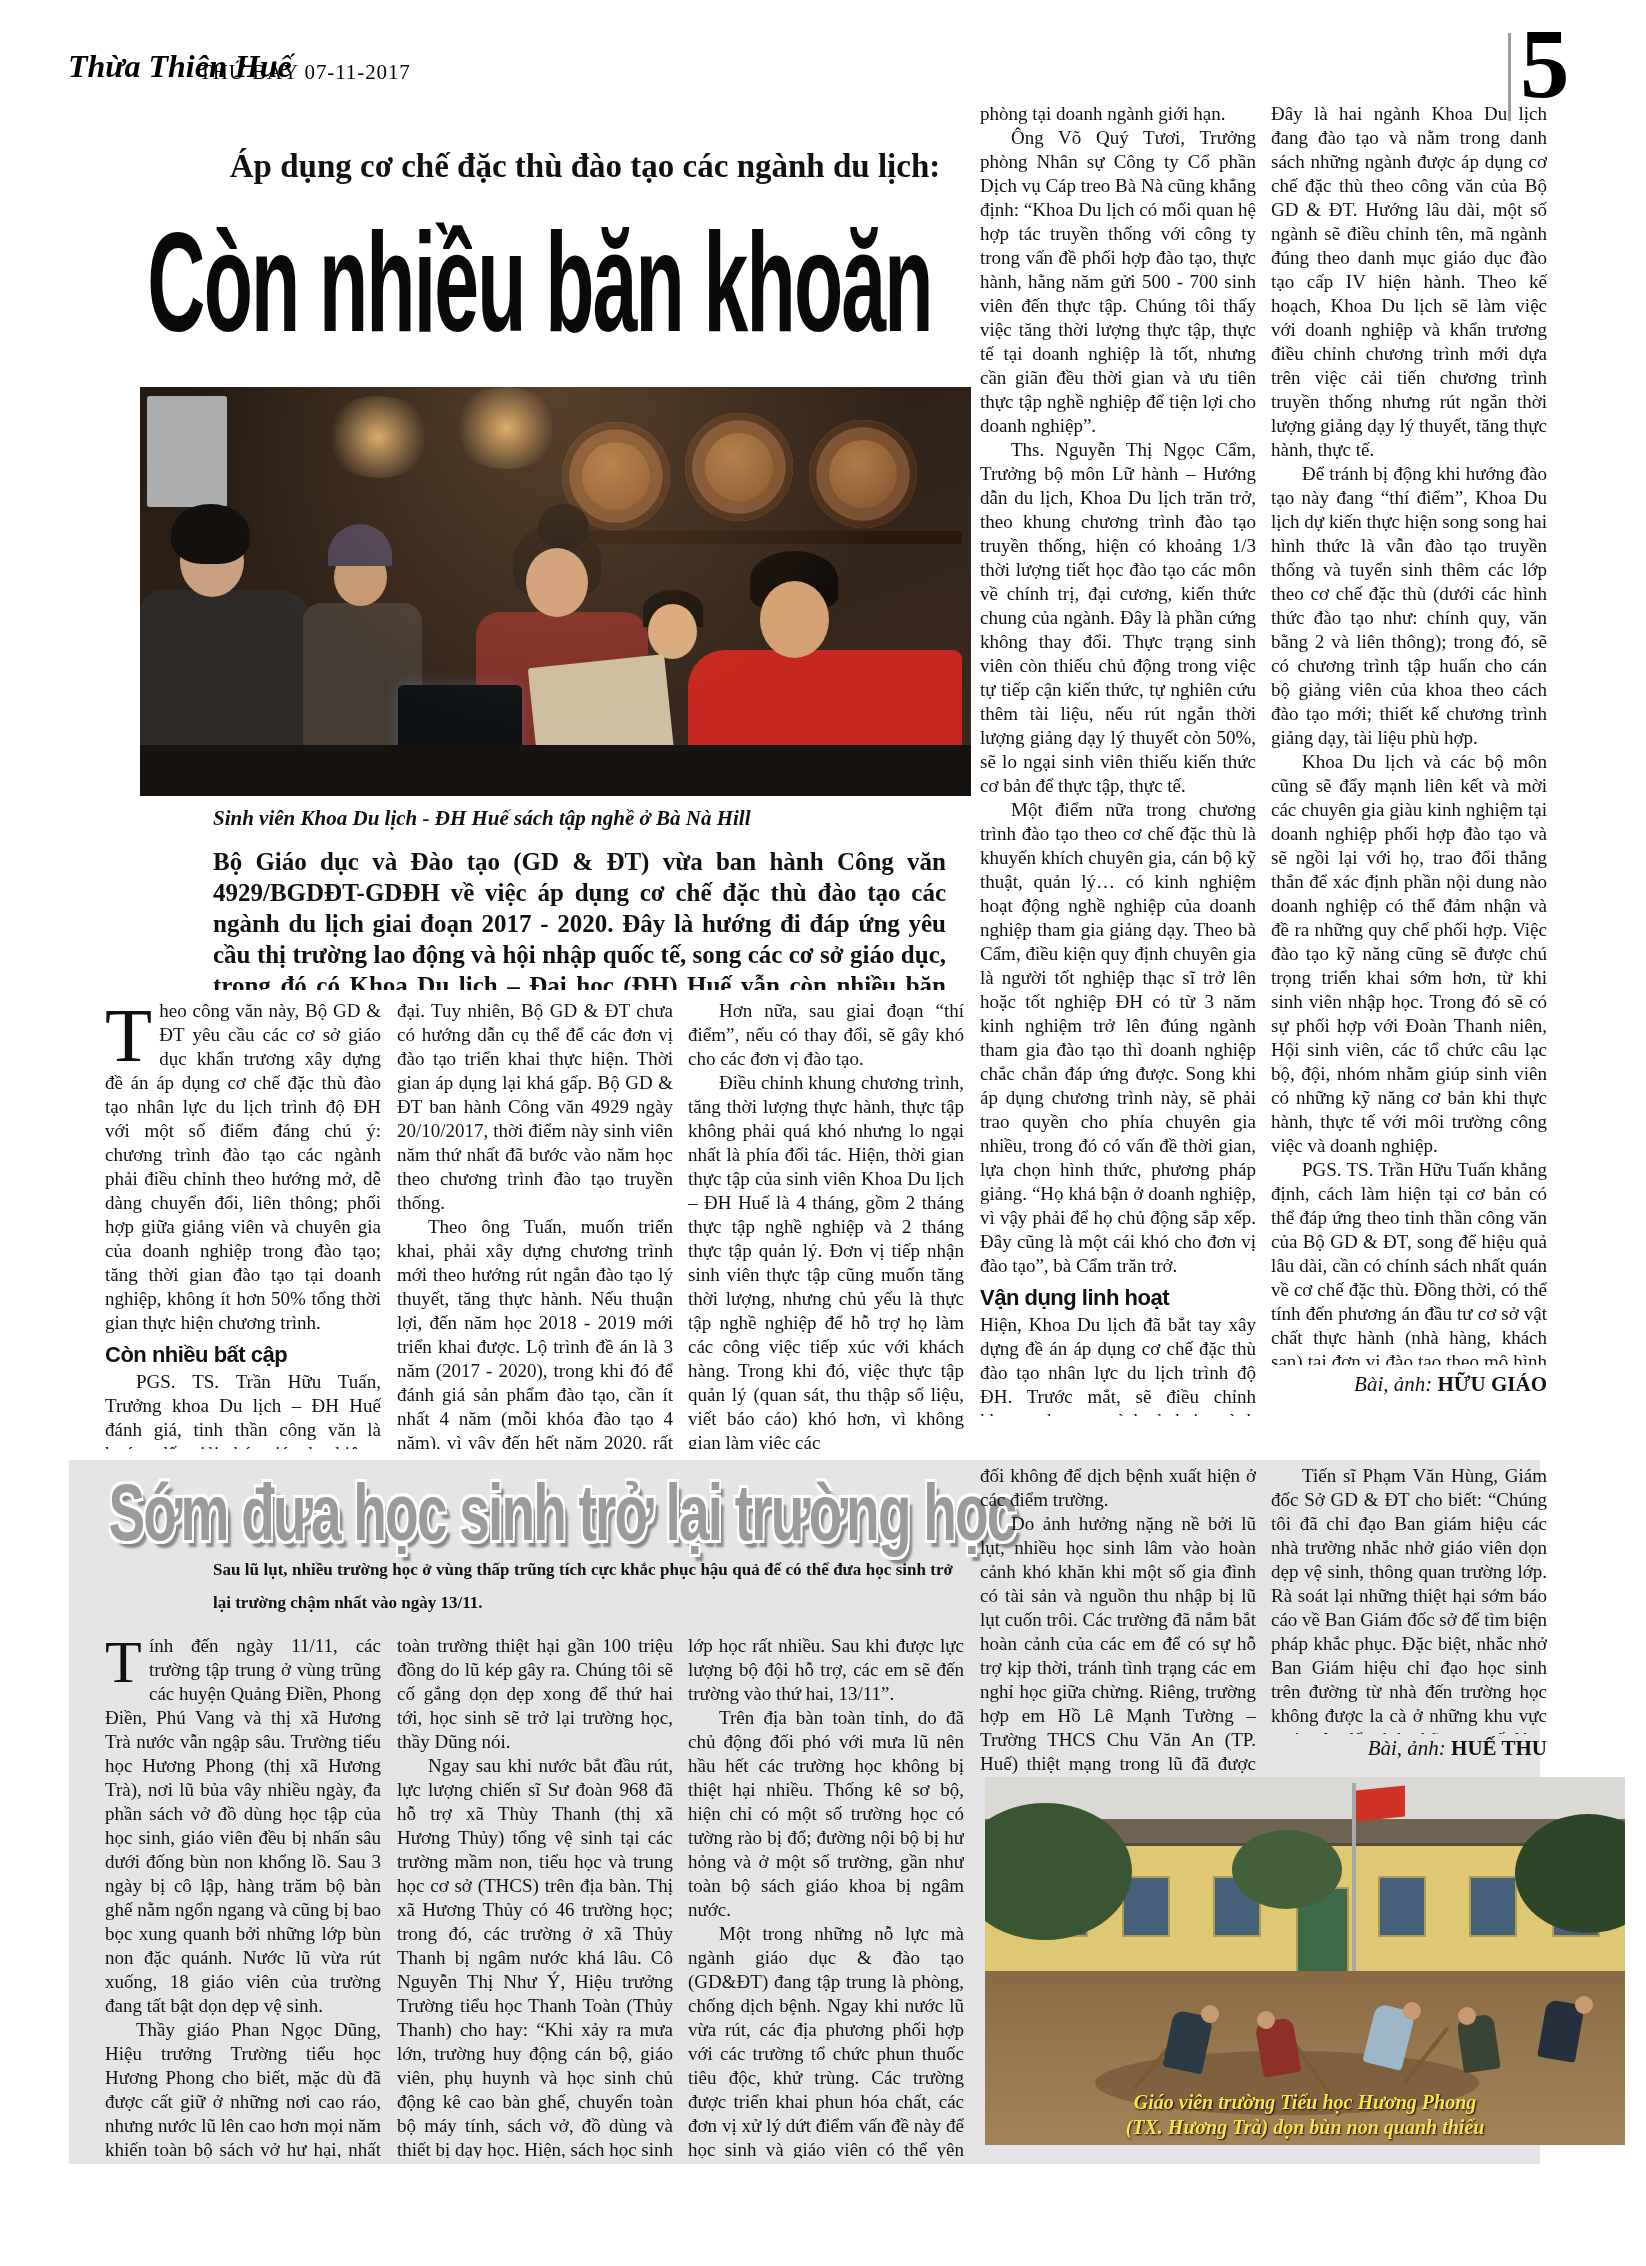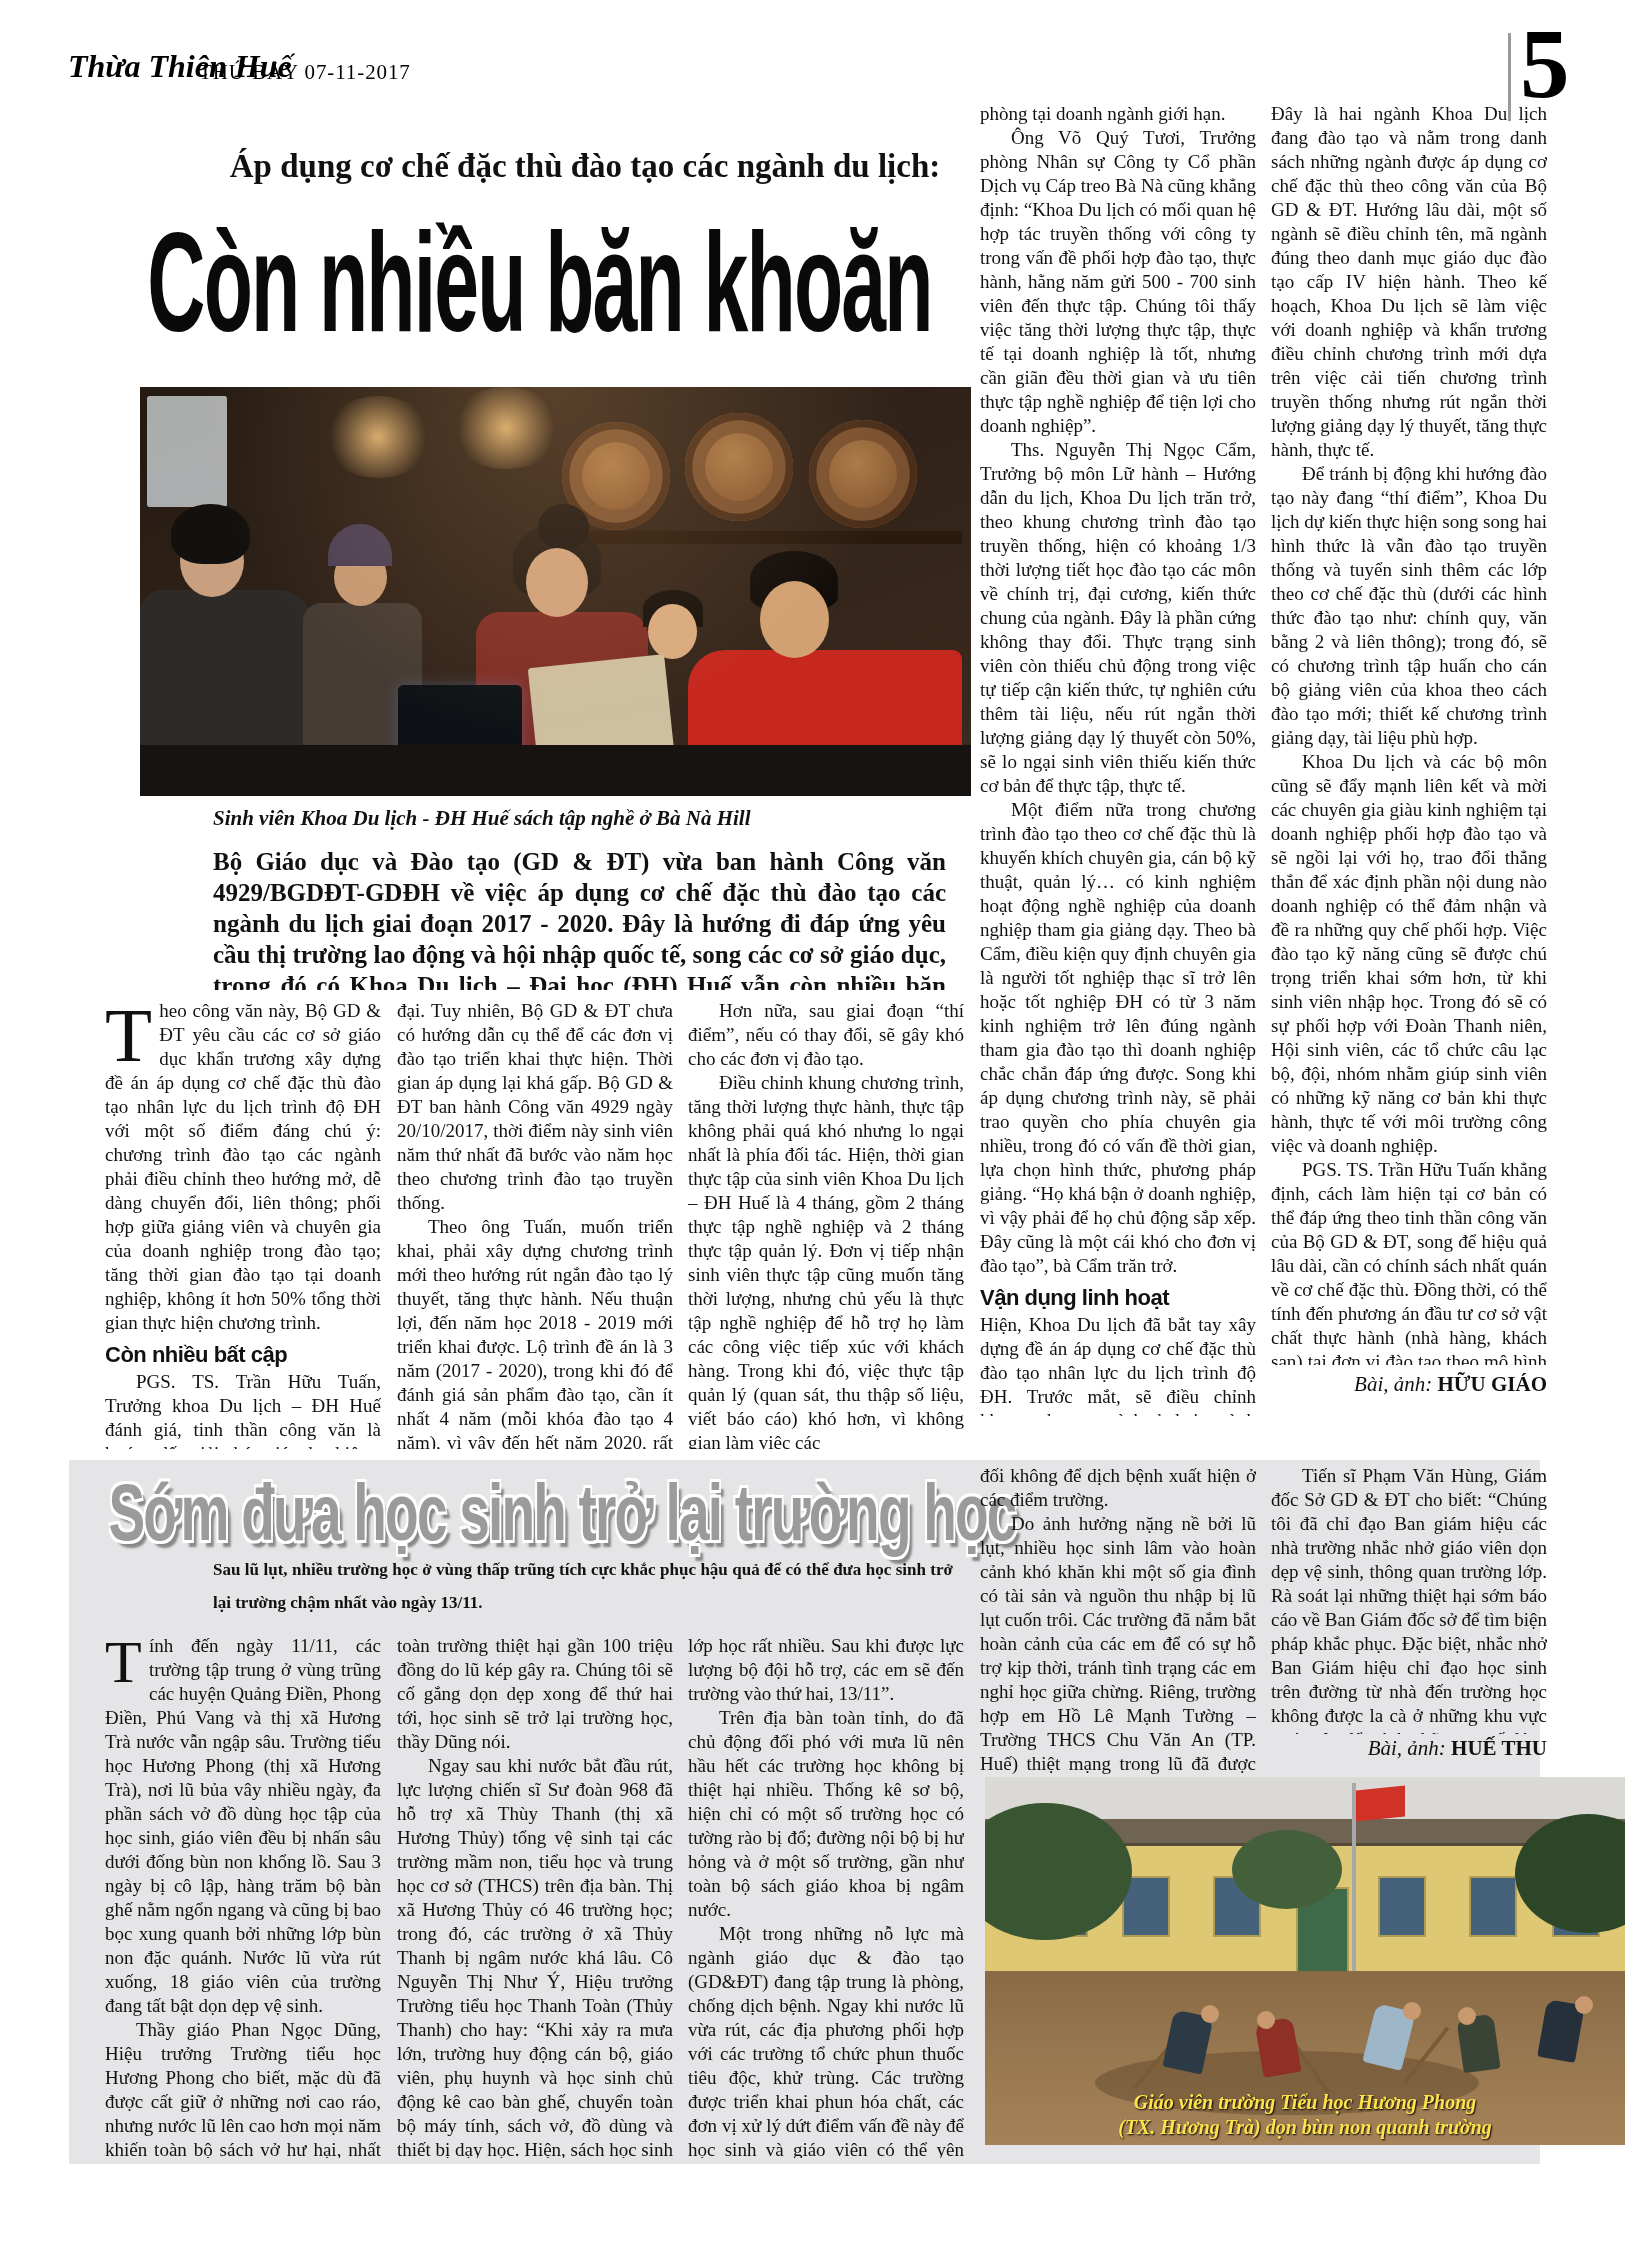--- a/index.html
+++ b/index.html
@@ -300,18 +300,18 @@
     <div class="ph fig f2"></div>
     <div class="ph fhead f2h"></div>
     <div class="ph fig f3"></div>
     <div class="ph fhead f3h"></div>
     <div class="ph fig f4"></div>
     <div class="ph fhead f4h"></div>
     <div class="ph fig f5"></div>
     <div class="ph fhead f5h"></div>
     <div id="a2-photo-caption">
       <div>Giáo viên trường Tiểu học Hương Phong</div>
-      <div>(TX. Hương Trà) dọn bùn non quanh trường</div>
+      <div>(TX. Hương Trà) dọn bùn non quanh thiếu</div>
     </div>
   </div>
 
 </div>
 
 
 </body></html>

